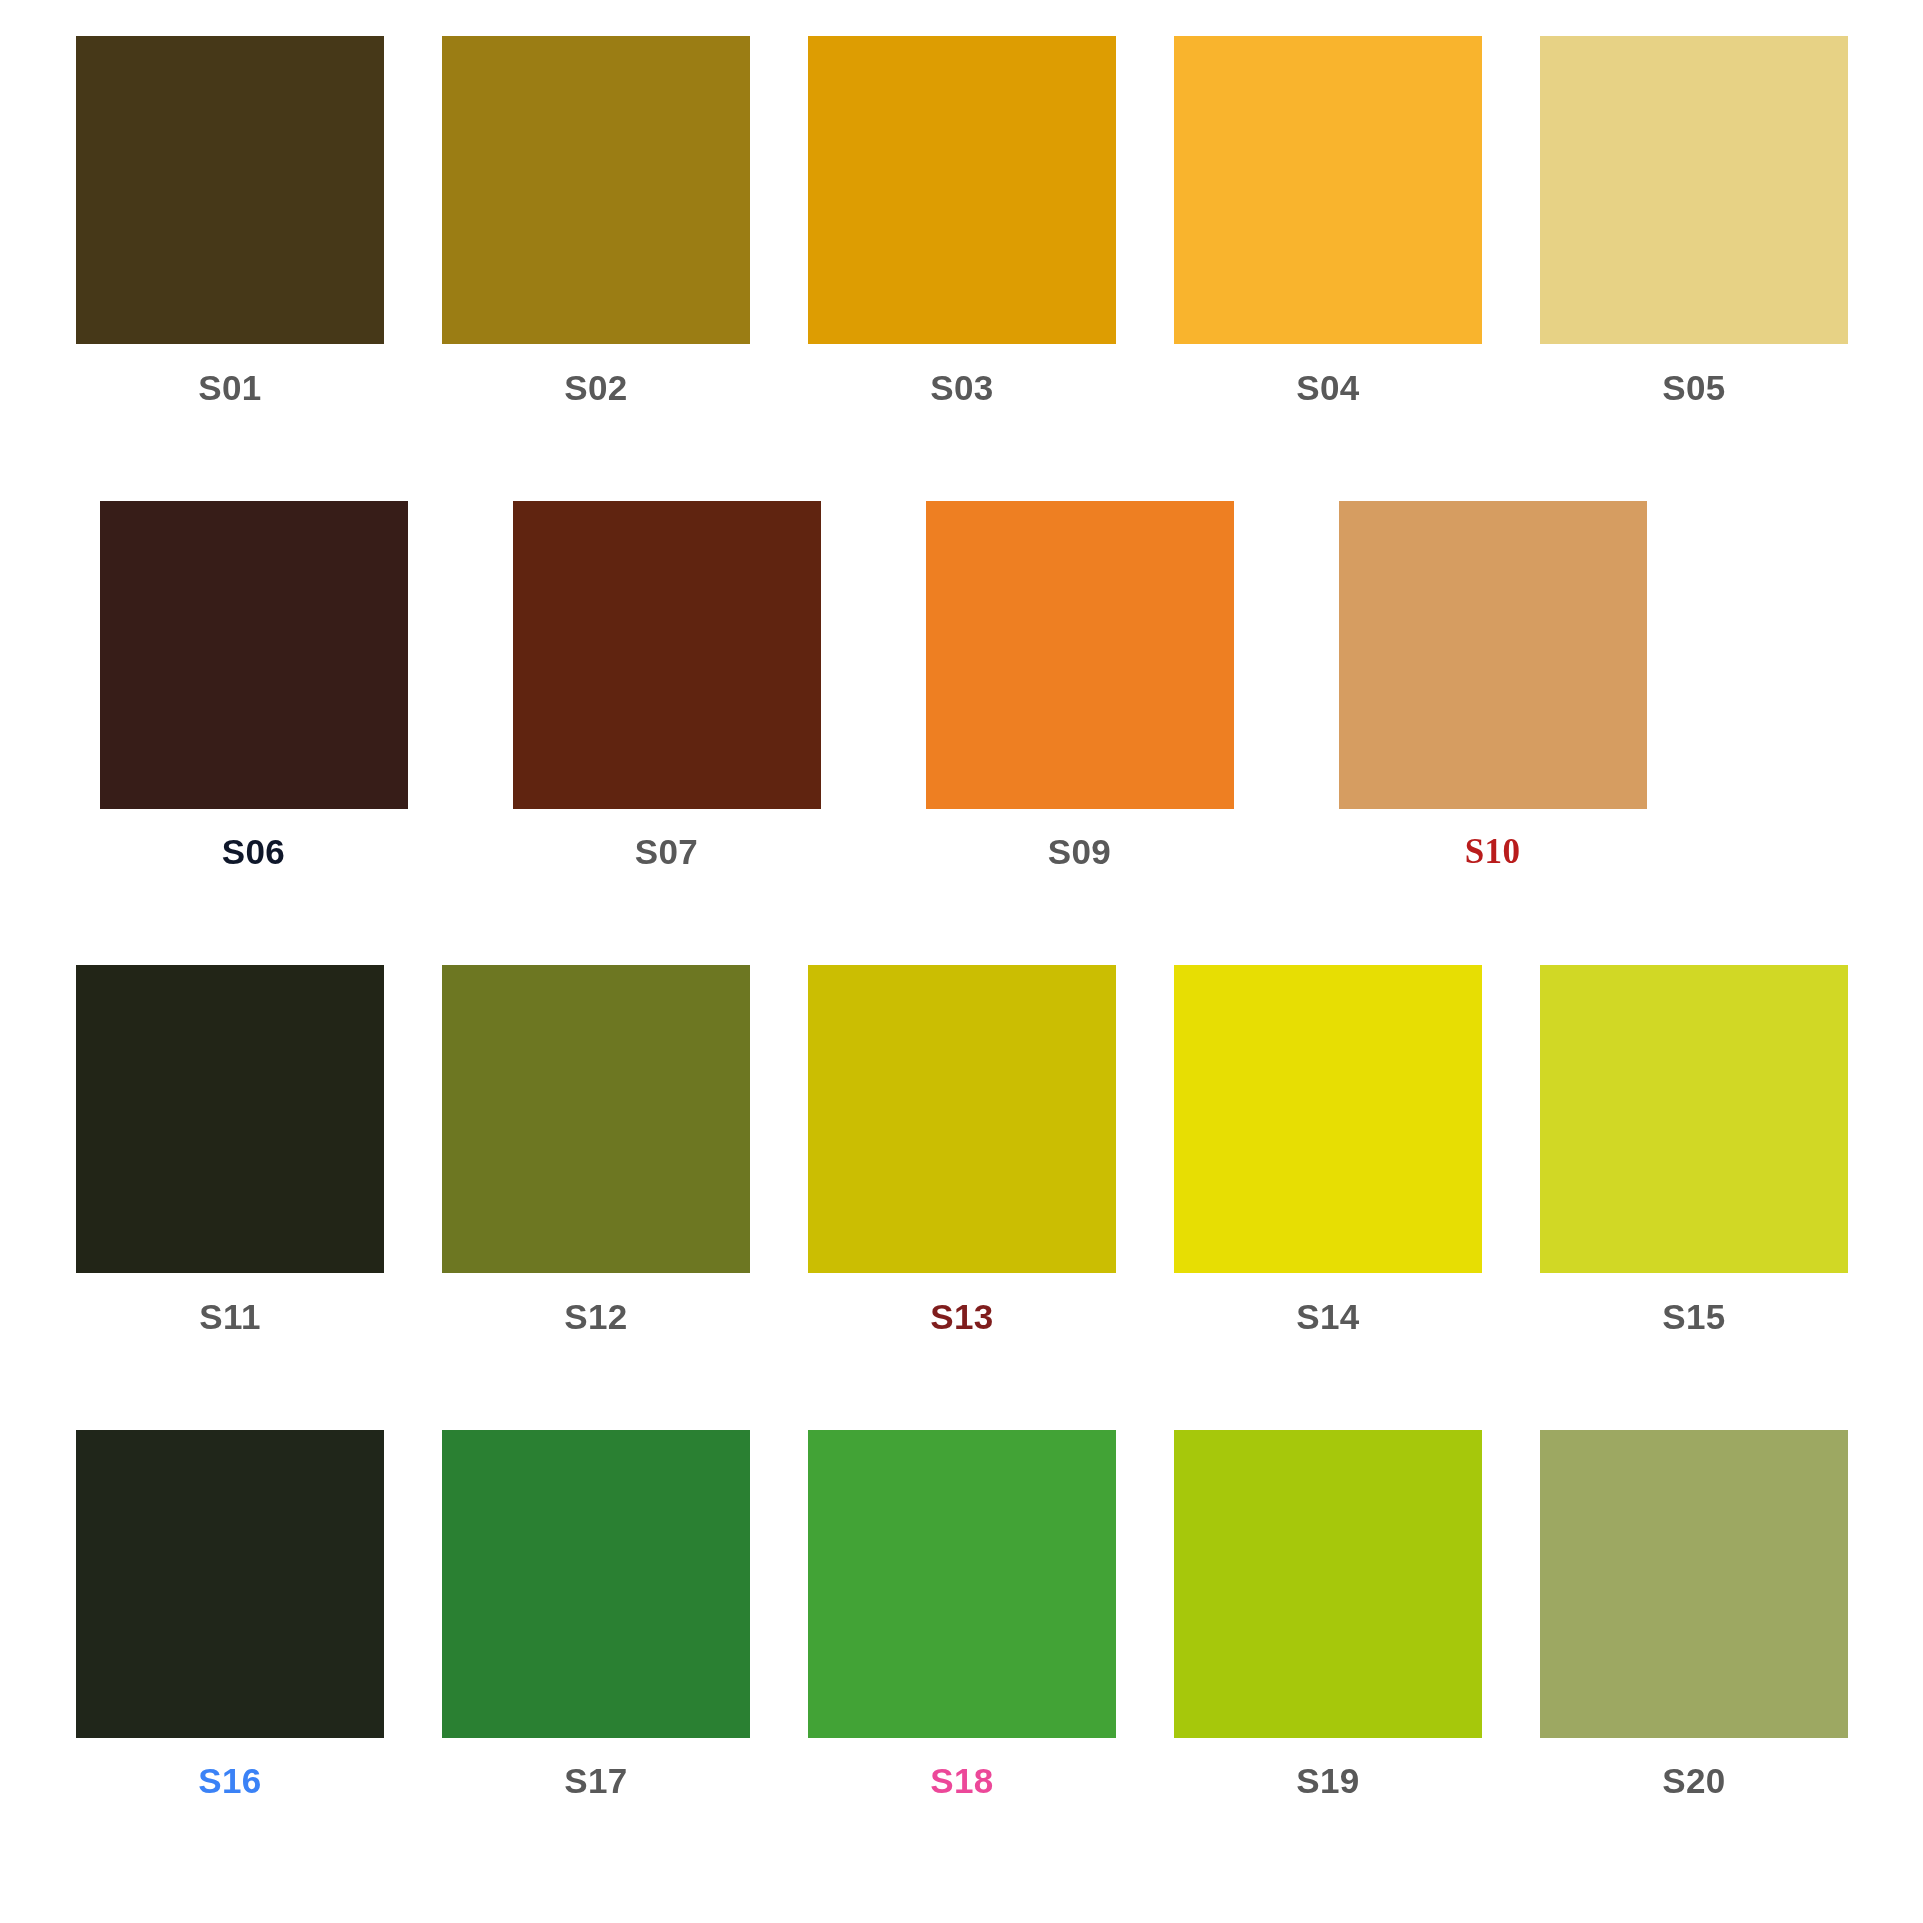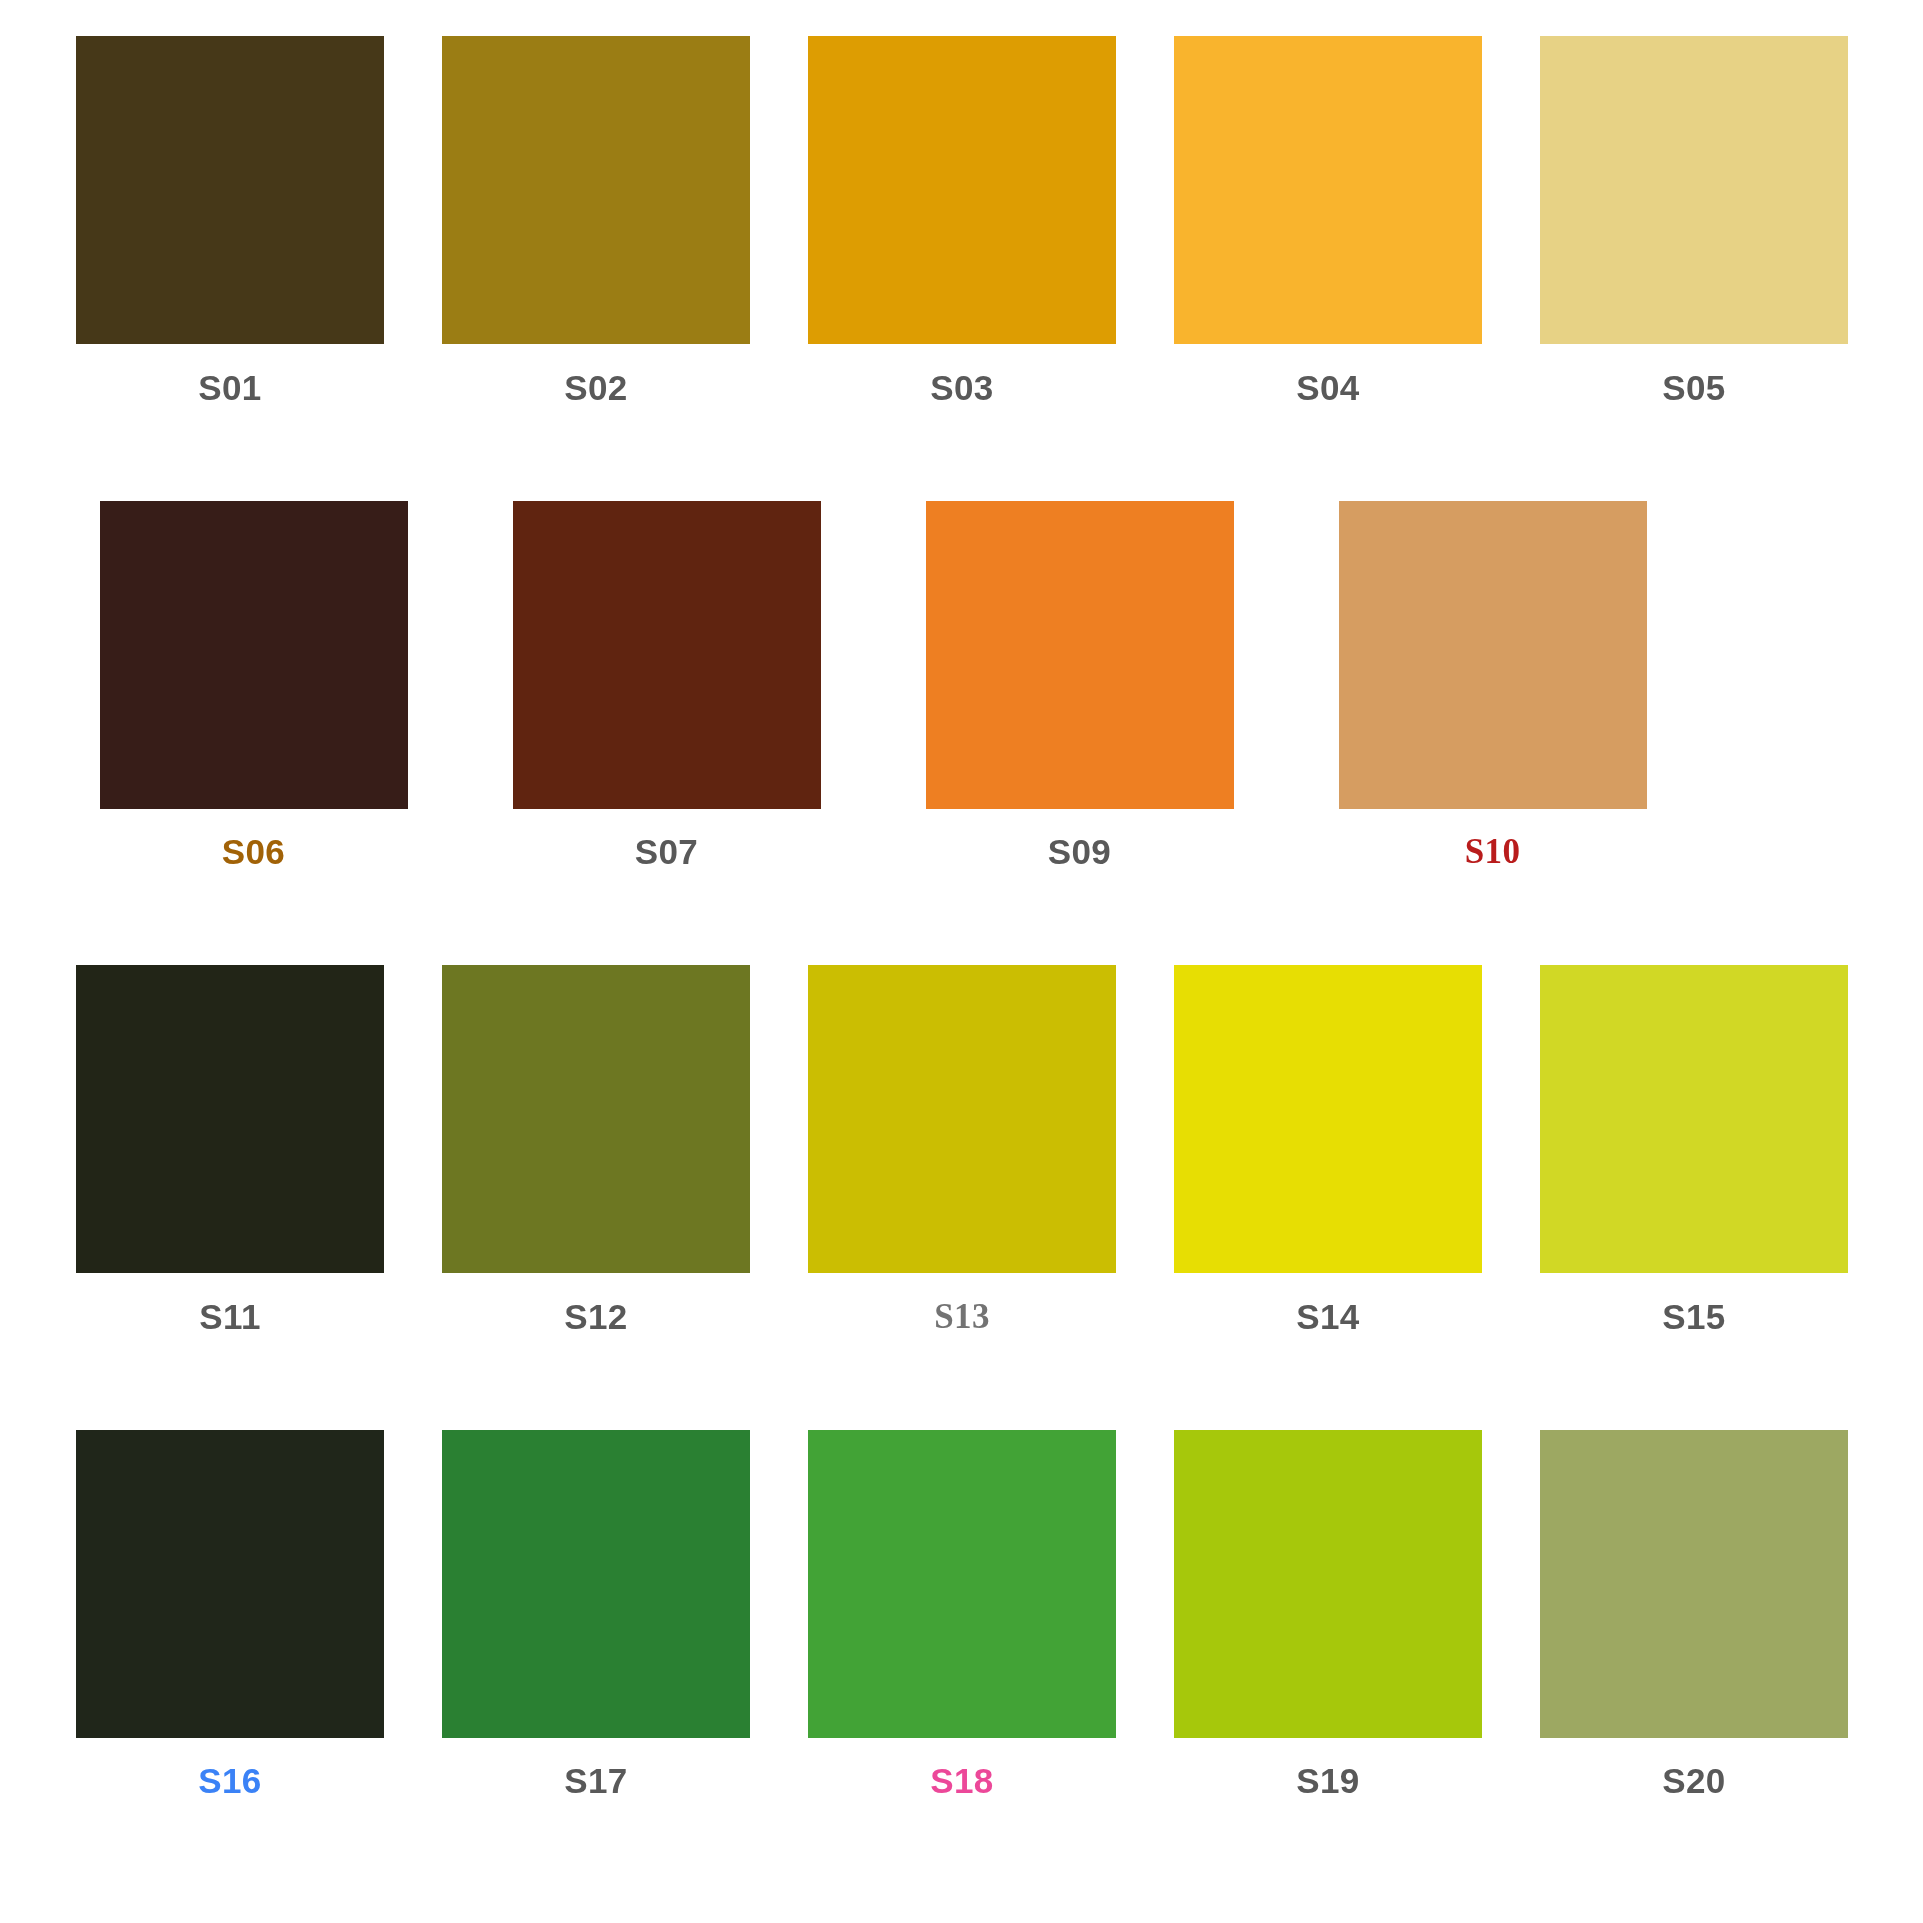--- a/index.html
+++ b/index.html
@@ -83,21 +83,21 @@
     </div>
     <div class="swatch-cell">
       <div class="swatch-chip" style="background-color: rgb(231, 210, 133);"></div>
       <div class="swatch-label" style="color: rgb(89, 89, 89);">S05</div>
     </div>
   </div>
 
   <div class="swatch-row">
     <div class="swatch-cell">
       <div class="swatch-chip" style="background-color: rgb(55, 29, 24);"></div>
-      <div class="swatch-label" style="color: #a16207;">S06</div>
+      <div class="swatch-label" style="color: #0f172a;">S06</div>
     </div>
     <div class="swatch-cell">
       <div class="swatch-chip" style="background-color: rgb(96, 36, 16);"></div>
       <div class="swatch-label" style="color: rgb(89, 89, 89);">S07</div>
     </div>
     <div class="swatch-cell">
       <div class="swatch-chip" style="background-color: rgb(238, 127, 34);"></div>
       <div class="swatch-label" style="color: rgb(89, 89, 89);">S09</div>
     </div>
     <div class="swatch-cell">
@@ -110,21 +110,21 @@
     <div class="swatch-cell">
       <div class="swatch-chip" style="background-color: rgb(34, 37, 23);"></div>
       <div class="swatch-label" style="color: rgb(89, 89, 89);">S11</div>
     </div>
     <div class="swatch-cell">
       <div class="swatch-chip" style="background-color: rgb(109, 119, 34);"></div>
       <div class="swatch-label" style="color: rgb(89, 89, 89);">S12</div>
     </div>
     <div class="swatch-cell">
       <div class="swatch-chip" style="background-color: rgb(203, 190, 2);"></div>
-      <div class="swatch-label" style="color: #737373; font-family: Liberation Serif, serif;">S13</div>
+      <div class="swatch-label" style="color: #7f1d1d;">S13</div>
     </div>
     <div class="swatch-cell">
       <div class="swatch-chip" style="background-color: rgb(231, 222, 3);"></div>
       <div class="swatch-label" style="color: rgb(89, 89, 89);">S14</div>
     </div>
     <div class="swatch-cell">
       <div class="swatch-chip" style="background-color: rgb(209, 216, 37);"></div>
       <div class="swatch-label" style="color: rgb(89, 89, 89);">S15</div>
     </div>
   </div>

